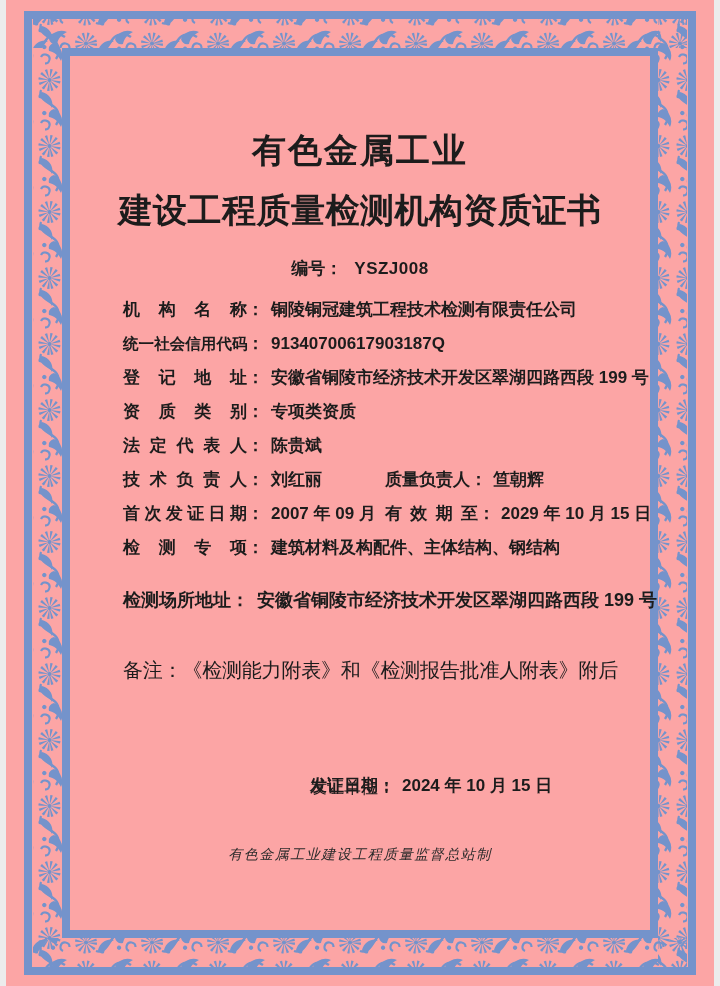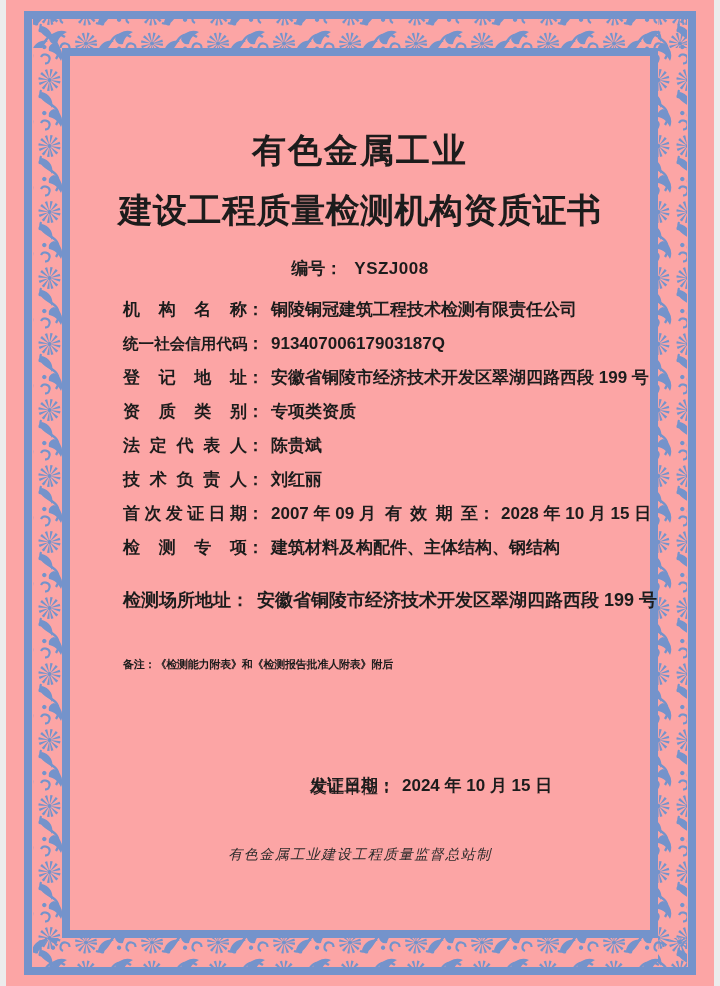--- a/index.html
+++ b/index.html
@@ -51,21 +51,21 @@
   .pair2 .fvalue { margin-left: 6px; }
 
   .site {
     position: absolute; left: 117px; right: 40px; top: 588px;
     font-size: 18px; font-weight: bold; white-space: nowrap;
   }
   .site .fvalue { margin-left: 8px; }
 
   .remark {
     position: absolute; left: 117px; right: 40px; top: 657px;
-    font-size: 11px; font-weight: bold; letter-spacing: -0.2px; white-space: nowrap;
+    font-size: 20px; font-weight: normal; letter-spacing: -0.2px; white-space: nowrap;
   }
 
   .issuer   { position: absolute; left: 304px; top: 776px; font-size: 17px; font-weight: normal; }
   .issuedate{ position: absolute; left: 304px; top: 774px; font-size: 17px; font-weight: bold; white-space: nowrap; }
   .issuedate .fvalue { }
 
   .footer {
     position: absolute; left: 64px; right: 64px; top: 846px;
     text-align: center;
     font-family: Liberation Serif, serif;
@@ -171,38 +171,41 @@
     </div>
 
     <div class="frow">
       <span class="flabel">
           <span>技</span>
           <span>术</span>
           <span>负</span>
           <span>责</span>
           <span>人</span>
         </span><span class="colon">：</span><span class="fvalue">刘红丽</span>
+      <span class="pair2">
+        <span>质量负责人：</span><span class="fvalue">笪朝辉</span>
+      </span>
     </div>
 
     <div class="frow">
       <span class="flabel">
           <span>首</span>
           <span>次</span>
           <span>发</span>
           <span>证</span>
           <span>日</span>
           <span>期</span>
         </span><span class="colon">：</span><span class="fvalue">2007 年 09 月</span>
       <span class="pair2">
         <span class="flabel w93">
             <span>有</span>
             <span>效</span>
             <span>期</span>
             <span>至</span>
-          </span><span class="colon">：</span><span class="fvalue">2028 年 10 月 15 日</span>
+          </span><span class="colon">：</span><span class="fvalue">2029 年 10 月 15 日</span>
       </span>
     </div>
 
     <div class="frow">
       <span class="flabel">
           <span>检</span>
           <span>测</span>
           <span>专</span>
           <span>项</span>
         </span><span class="colon">：</span><span class="fvalue">建筑材料及构配件、主体结构、钢结构</span>

